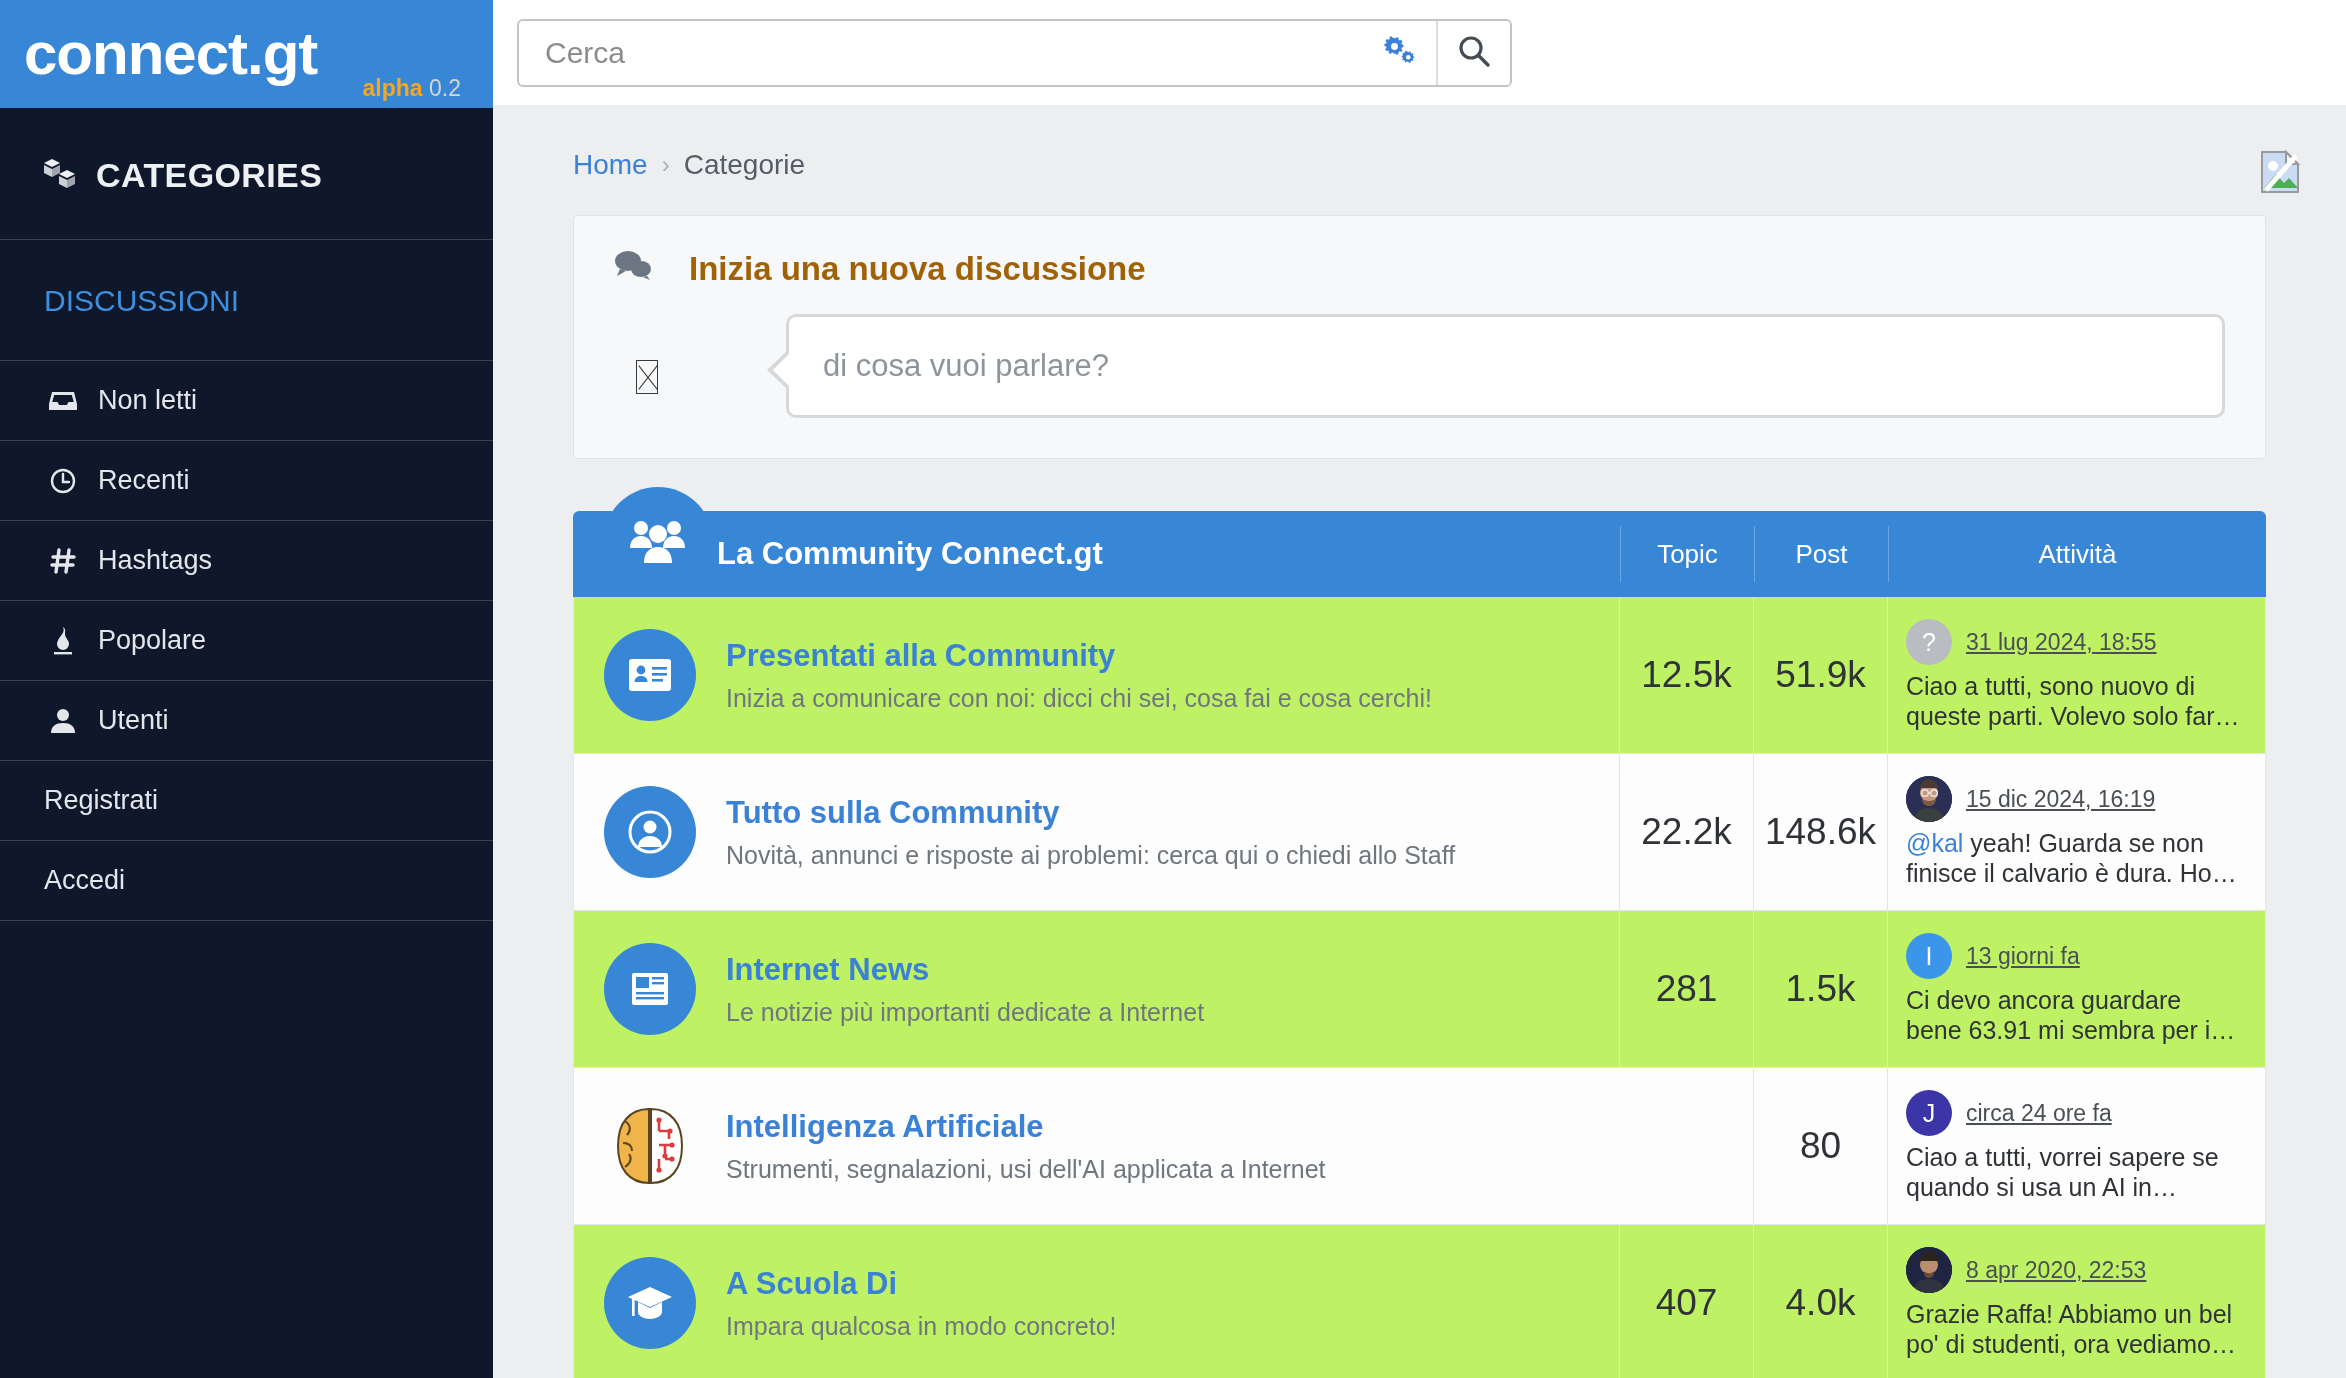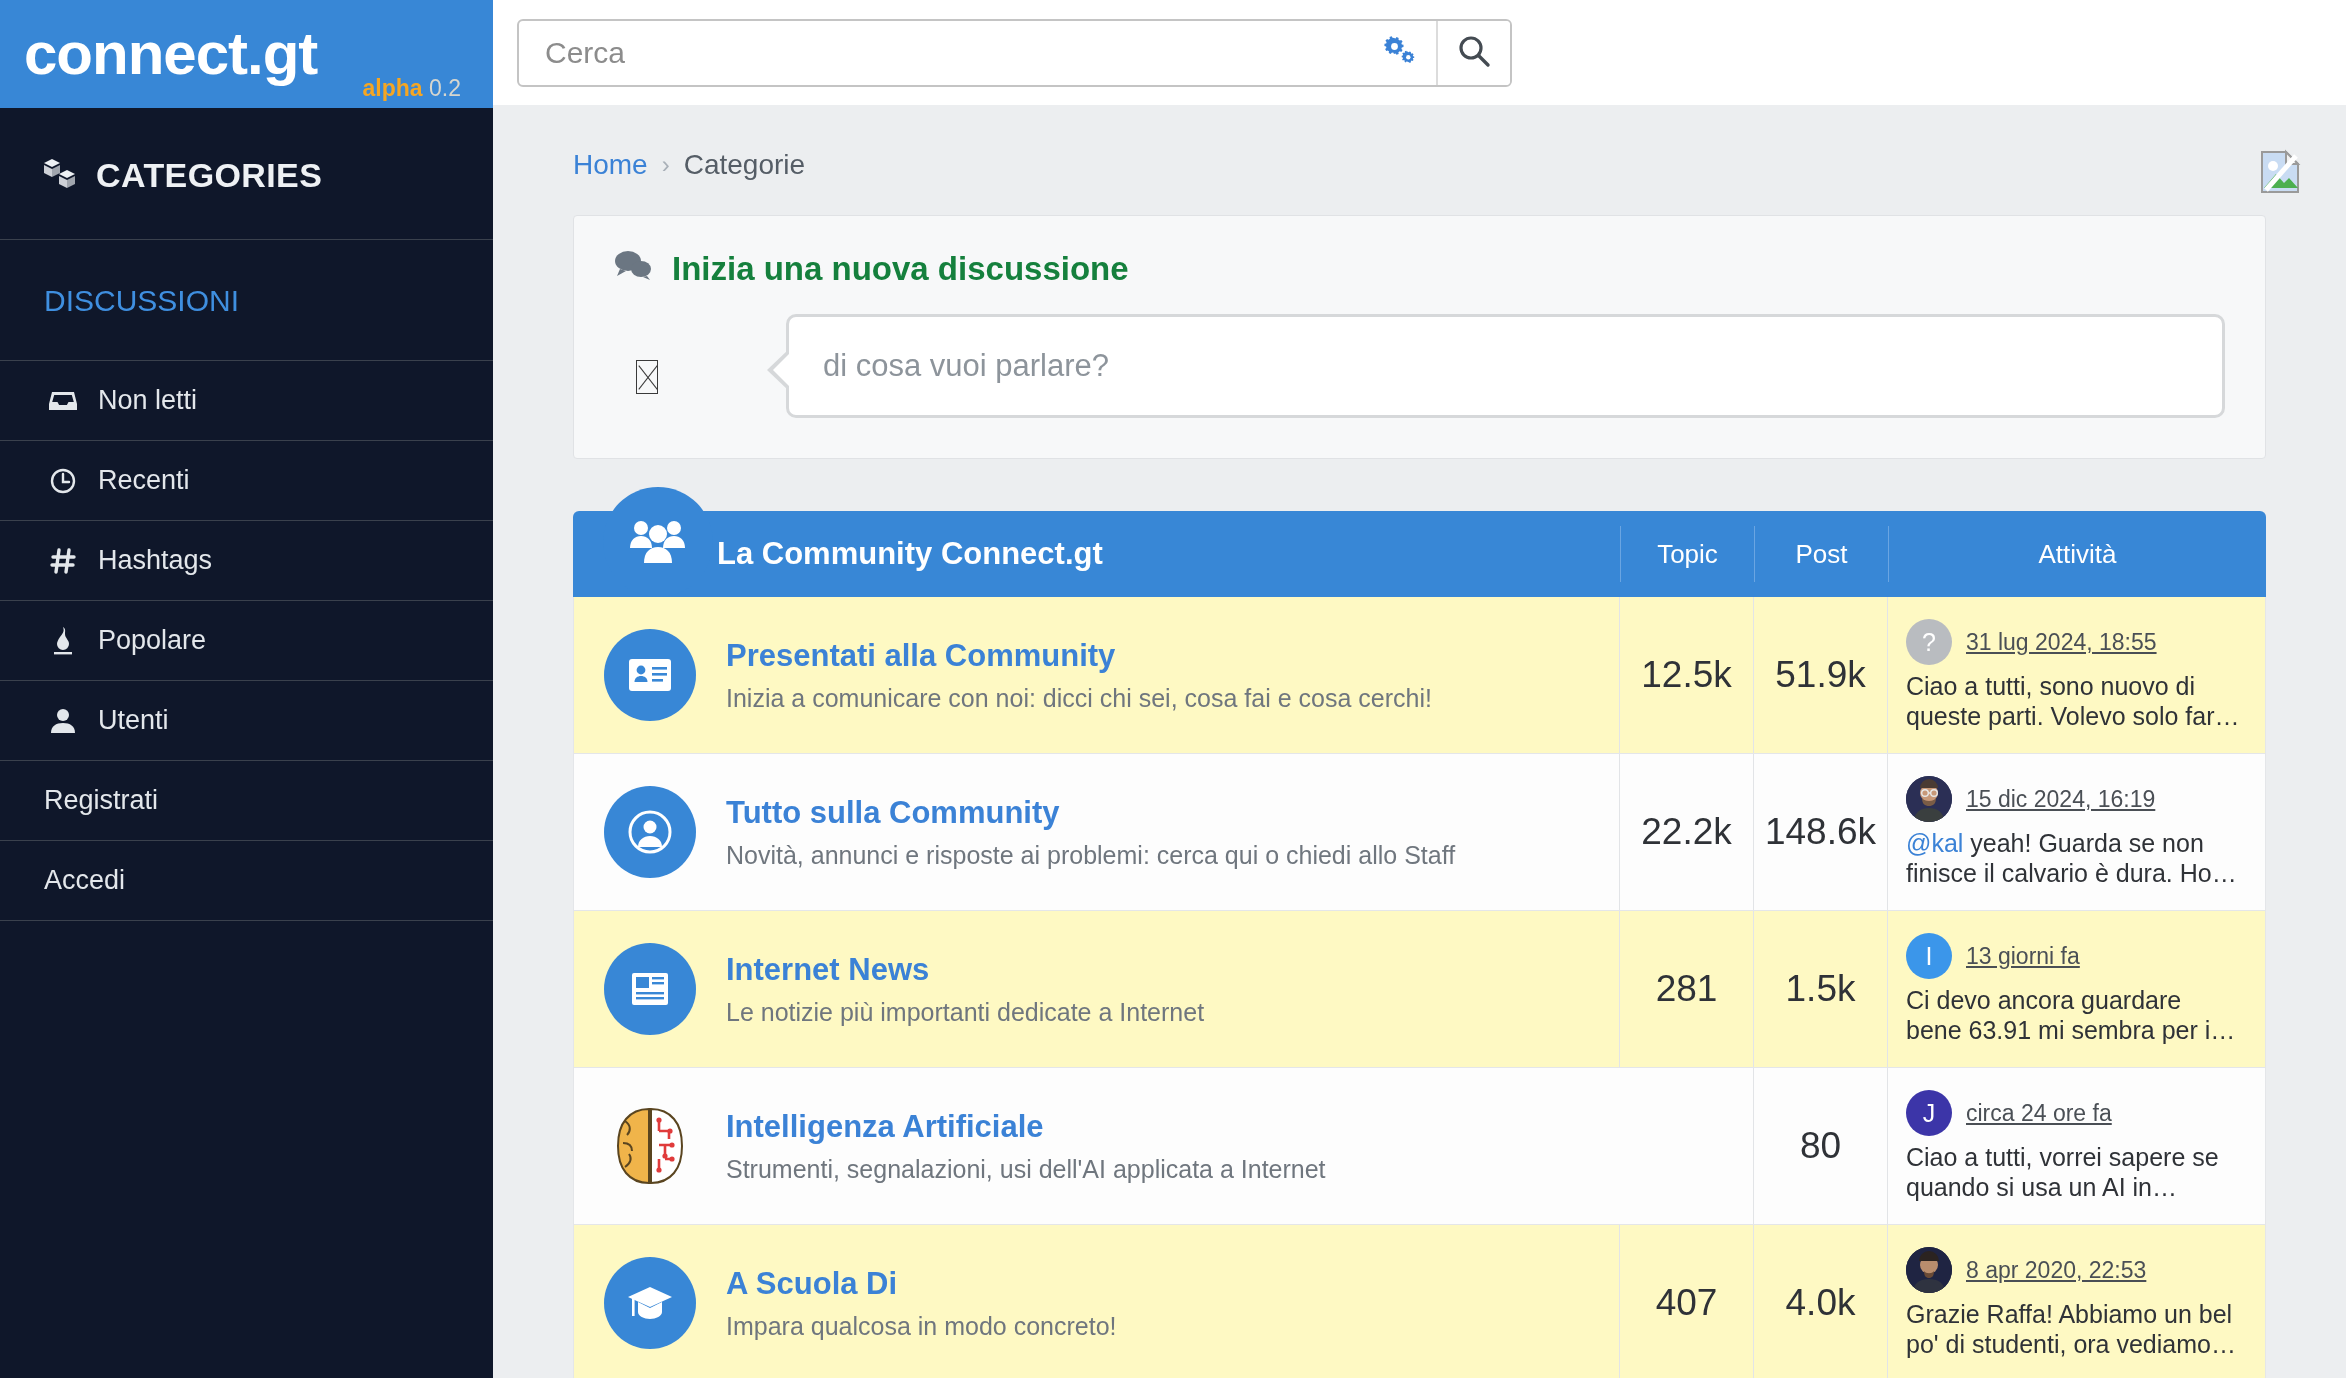--- a/index.html
+++ b/index.html
@@ -93,22 +93,22 @@
     position: absolute; right: 42px; top: 148px;
     width: 48px; height: 48px;
   }
 
   
   .newdisc {
     background: #f7f8f9; border: 1px solid #e0e2e5; border-radius: 4px;
     padding: 34px 40px 40px 40px; margin-bottom: 52px;
   }
   .newdisc-title {
-    display: flex; align-items: center; gap: 20px;
-    color: #15803d; font-size: 33px; font-weight: 700; margin-bottom: 26px;
+    display: flex; align-items: center; gap: 37px;
+    color: #a16207; font-size: 33px; font-weight: 700; margin-bottom: 26px;
   }
   .newdisc-row { display: flex; align-items: flex-start; gap: 0; }
   .tofu {
     width: 22px; height: 34px; margin-top: 46px; margin-left: 22px;
     border: 1px solid #3a3a3a; position: relative; flex: 0 0 auto;
   }
   .tofu::before, .tofu::after {
     content: ""; position: absolute; left: -4px; top: 50%;
     width: 30px; height: 1px; background: #3a3a3a; transform-origin: center;
   }
@@ -154,21 +154,21 @@
     color: #fff; font-size: 26px; height: 56px; line-height: 56px;
     border-left: 1px solid #6aa5e2;
   }
   .head-bubble {
     position: absolute; left: 30px; top: -24px;
     width: 110px; height: 110px; border-radius: 56px;
     background: #3887d6; display: flex; align-items: center; justify-content: center;
   }
 
   .row {
-    background: #fef9c3; border: 1px solid #e4e6e9; border-top: 0;
+    background: #bef264; border: 1px solid #e4e6e9; border-top: 0;
     display: flex; align-items: stretch; min-height: 146px;
   }
   .row:nth-child(odd) { background: #fdfdfd; }
   .row-main { flex: 1 1 auto; display: flex; align-items: center; padding: 0 0 0 30px; }
   .row-icon {
     width: 92px; height: 92px; flex: 0 0 92px; border-radius: 50px;
     background: #3887d6; display: flex; align-items: center; justify-content: center;
     margin-right: 30px;
   }
   .row-icon.brain { background: transparent; }

